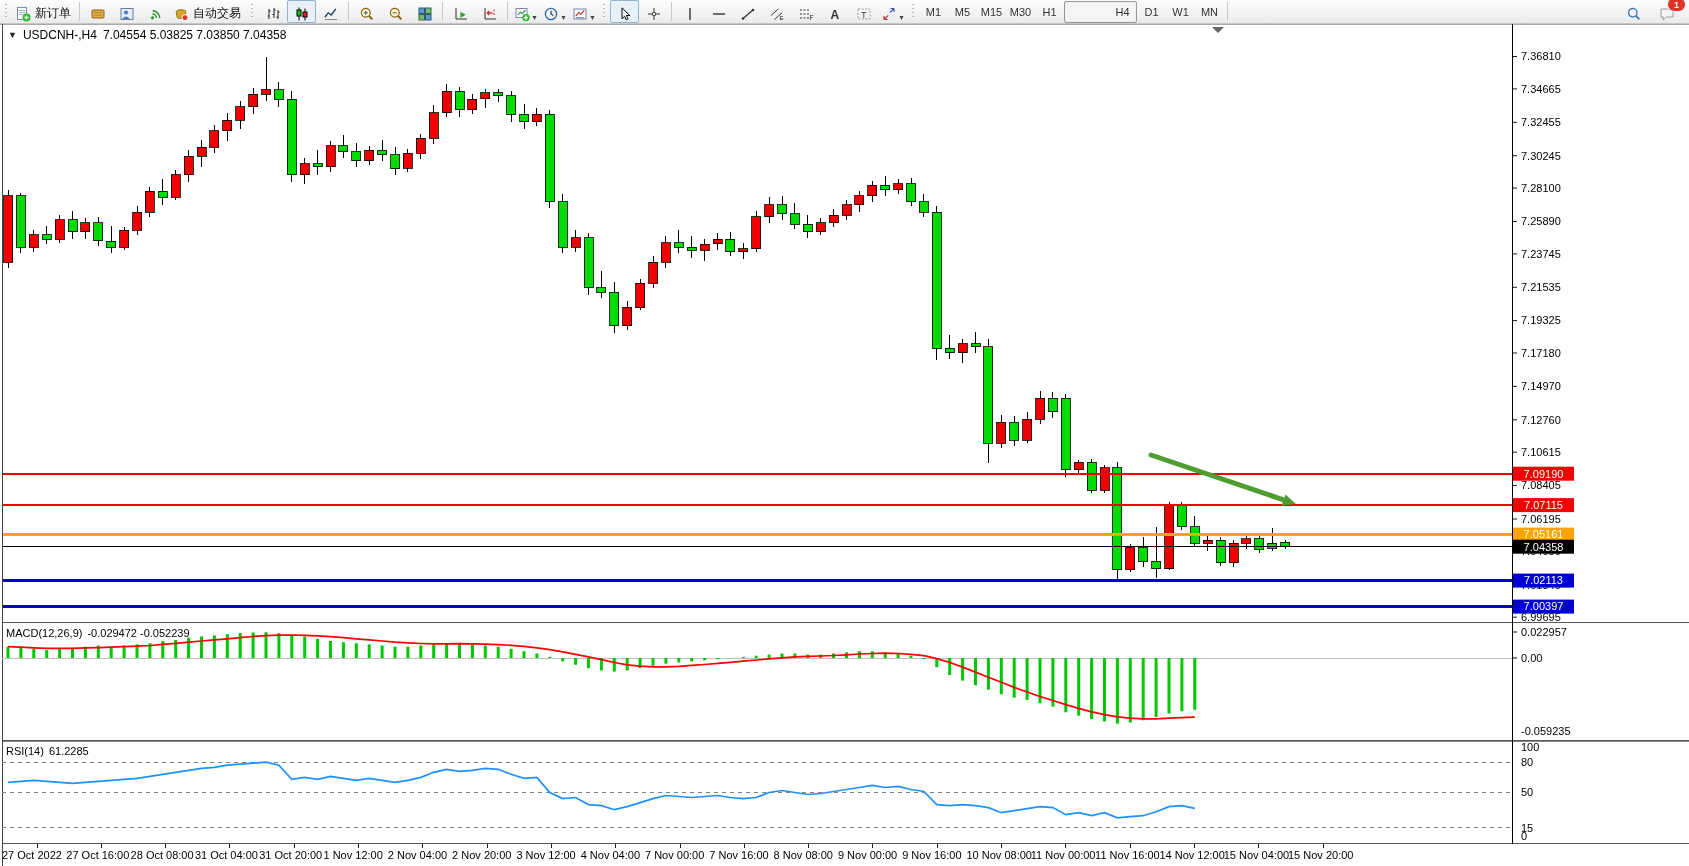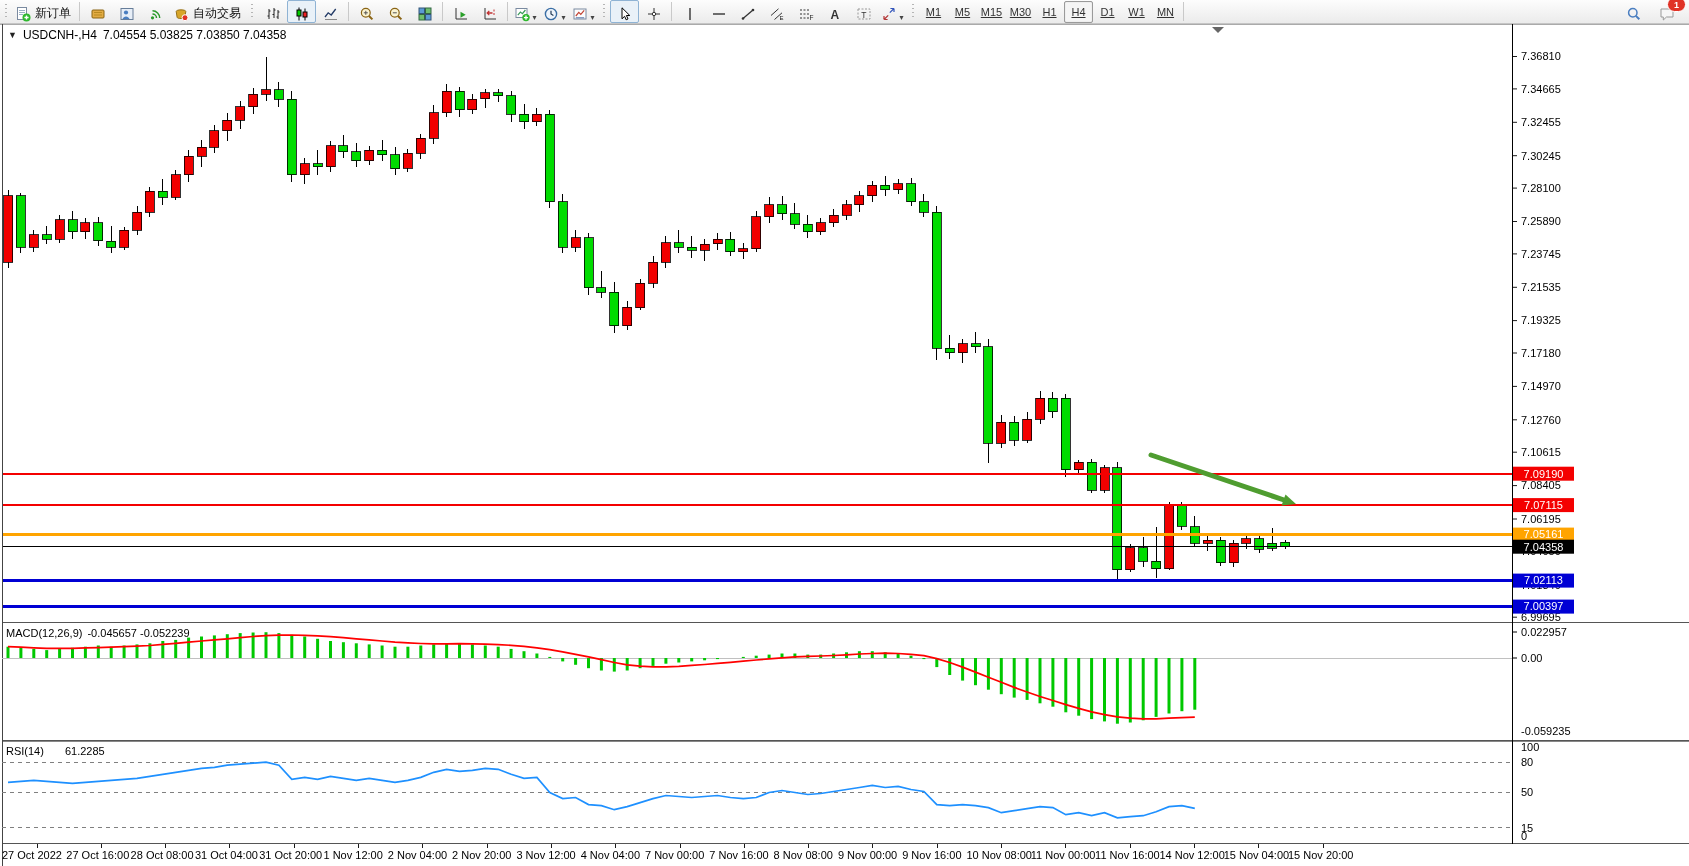--- a/index.html
+++ b/index.html
@@ -11,34 +11,34 @@
     background:repeating-linear-gradient(to bottom,#b5b5b5 0 1.5px,transparent 1.5px 4px);
     background-size:2px 100%;background-repeat:no-repeat;background-position:center;}
   .sep{width:1px;height:19px;background:#c9c9c9;margin:0 3px;}
   .tbtn{height:21px;min-width:23px;display:flex;align-items:flex-end;justify-content:center;
     border:1px solid transparent;border-radius:2px;padding:0 2px;gap:2px;cursor:default;}
   .tbtn.active{background:#e9f1f8;border-color:#8fb3d4;}
   .tbtn svg{width:16px;height:16px;display:block;}
   .tlabel{font-size:12px;color:#111;white-space:nowrap;margin:0 2px;}
   .caret{font-size:8px;color:#444;line-height:1;}
   .tf{height:20px;min-width:27px;display:flex;align-items:center;justify-content:center;
-    font-size:11px;color:#333;border:1px solid transparent;border-radius:2px;text-decoration:underline;}
-  .tf.active{background:#f5f5f5;border-color:#9a9a9a;box-shadow:inset 0 0 1px #bbb;}
+    font-size:11px;color:#333;border:1px solid transparent;border-radius:2px;}
+  .tf.active{background:#f5f5f5;border-color:#9a9a9a;box-shadow:inset 0 0 1px #bbb;padding-left:44px;}
   .tb-right{margin-left:auto;display:flex;align-items:center;margin-right:8px;gap:4px;}
   .chatwrap{position:relative;}
   .badge{position:absolute;top:-4px;right:-6px;min-width:13px;height:13px;border-radius:8px;
     background:#e03226;color:#fff;font-size:9px;font-weight:bold;display:flex;
     align-items:center;justify-content:center;padding:0 2px;border:1px solid #fff;}
   #chart-area{position:absolute;top:0;left:0;width:1689px;height:866px;}
   #chart-svg{position:absolute;top:0;left:0;}
   .overlay{position:absolute;z-index:4;display:flex;gap:6px;white-space:nowrap;color:#000;}
   #chart-title{left:8px;top:28px;font-size:12px;}
   #chart-title .exp{font-size:9px;color:#222;padding-top:2px;}
   #macd-label{left:6px;top:627px;font-size:11px;gap:5px;}
-  #rsi-label{left:6px;top:745px;font-size:11px;gap:21px;}
+  #rsi-label{left:6px;top:745px;font-size:11px;gap:5px;}
 </style>
 </head>
 <body>
 
 <div id="chart-area">
   <div id="chart-svg"><svg width="1689" height="866" xmlns="http://www.w3.org/2000/svg" style="font-family:'Liberation Sans',sans-serif">
         <rect x="0" y="24" width="1689" height="842" fill="#ffffff"></rect>
         <g shape-rendering="crispEdges">
           <line x1="8" y1="189.6" x2="8" y2="268.1" stroke="#000000" stroke-width="1"></line>
           <rect x="3.5" y="195.6" width="9" height="66.5" fill="#f20000" stroke="#000" stroke-width="0.8"></rect>
@@ -477,21 +477,21 @@
           <text x="1288" y="859">15 Nov 20:00</text>
         </g>
       </svg></div>
   <div class="overlay" id="chart-title">
     <span class="exp">▼</span>
     <span>USDCNH-,H4</span>
     <span>7.04554 5.03825 7.03850 7.04358</span>
   </div>
   <div class="overlay" id="macd-label">
     <span>MACD(12,26,9)</span>
-    <span>-0.045657 -0.052239</span>
+    <span>-0.029472 -0.052239</span>
   </div>
   <div class="overlay" id="rsi-label">
     <span>RSI(14)</span>
     <span>61.2285</span>
   </div>
 </div>
 
 <div id="toolbar">
     <div class="grip"></div>
     <div class="tbtn">

